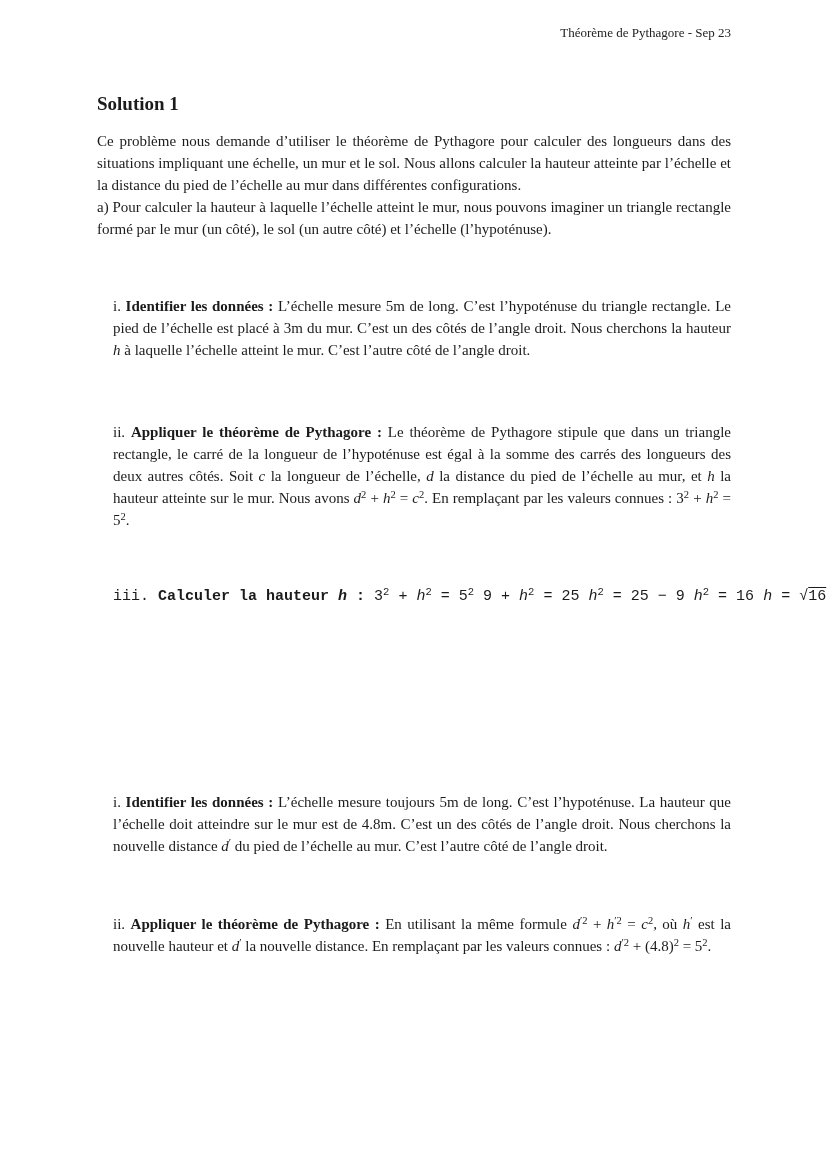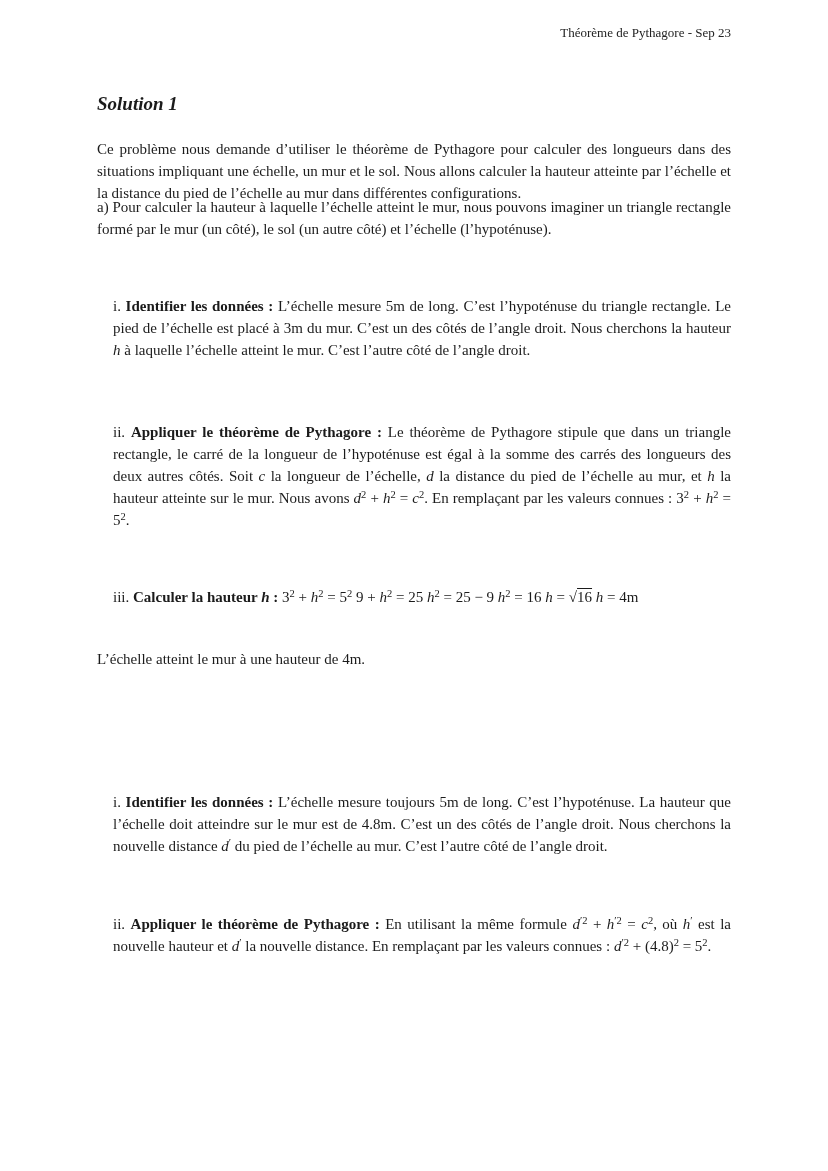--- a/index.html
+++ b/index.html
@@ -33,30 +33,30 @@
     width: 634px;
   }
   .content > .indent {
     left: 16px;
     width: 618px;
   }
   .title {
     font-size: 19px;
     font-weight: bold;
     line-height: 24px;
-    font-style: italic;
   }
   .para {
     font-size: 15px;
     line-height: 22px;
     text-align: justify;
   }
   .nowrap {
     white-space: nowrap;
     text-align: left;
+    font-family: Liberation Mono, monospace;
   }
   .footer {
     position: absolute;
     top: 1091px;
     left: 0;
     width: 100%;
     text-align: center;
     font-size: 16px;
   }
   
@@ -69,31 +69,30 @@
 </style>
 </head>
 <body>
 
 <div class="page">
   <div class="header">Théorème de Pythagore - Sep 23</div>
 
   <div class="content">
     <h1 class="title" style="top:92px">Solution 1</h1>
 
-    <p class="para" style="top:138px">Ce problème nous demande d’utiliser le théorème de Pythagore pour calculer des longueurs dans des situations impliquant une échelle, un mur et le sol. Nous allons calculer la hauteur atteinte par l’échelle et la distance du pied de l’échelle au mur dans différentes configurations.</p>
+    <p class="para" style="top:130px">Ce problème nous demande d’utiliser le théorème de Pythagore pour calculer des longueurs dans des situations impliquant une échelle, un mur et le sol. Nous allons calculer la hauteur atteinte par l’échelle et la distance du pied de l’échelle au mur dans différentes configurations.</p>
 
     <p class="para" style="top:196px">a) Pour calculer la hauteur à laquelle l’échelle atteint le mur, nous pouvons imaginer un triangle rectangle formé par le mur (un côté), le sol (un autre côté) et l’échelle (l’hypoténuse).</p>
 
     <p class="para indent" style="top:295px"><span>i. </span><span class="r-b">Identifier les données : </span><span>L’échelle mesure 5m de long. C’est l’hypoténuse du triangle rectangle. Le pied de l’échelle est placé à 3m du mur. C’est un des côtés de l’angle droit. Nous cherchons la hauteur </span><span class="r-i">h</span><span> à laquelle l’échelle atteint le mur. C’est l’autre côté de l’angle droit.</span></p>
 
     <p class="para indent" style="top:421px"><span>ii. </span><span class="r-b">Appliquer le théorème de Pythagore : </span><span>Le théorème de Pythagore stipule que dans un triangle rectangle, le carré de la longueur de l’hypoténuse est égal à la somme des carrés des longueurs des deux autres côtés. Soit </span><span class="r-i">c</span><span> la longueur de l’échelle, </span><span class="r-i">d</span><span> la distance du pied de l’échelle au mur, et </span><span class="r-i">h</span><span> la hauteur atteinte sur le mur. Nous avons </span><span class="r-i">d</span><span class="r-sup">2</span><span> + </span><span class="r-i">h</span><span class="r-sup">2</span><span> = </span><span class="r-i">c</span><span class="r-sup">2</span><span>. En remplaçant par les valeurs connues : 3</span><span class="r-sup">2</span><span> + </span><span class="r-i">h</span><span class="r-sup">2</span><span> = 5</span><span class="r-sup">2</span><span>.</span></p>
 
     <p class="para indent nowrap" style="top:586px"><span>iii. </span><span class="r-b">Calculer la hauteur </span><span class="r-bi">h</span><span class="r-b"> : </span><span>3</span><span class="r-sup">2</span><span> + </span><span class="r-i">h</span><span class="r-sup">2</span><span> = 5</span><span class="r-sup">2</span><span> 9 + </span><span class="r-i">h</span><span class="r-sup">2</span><span> = 25 </span><span class="r-i">h</span><span class="r-sup">2</span><span> = 25 − 9 </span><span class="r-i">h</span><span class="r-sup">2</span><span> = 16 </span><span class="r-i">h</span><span> = </span><span class="r-rad">√</span><span class="r-ol">16</span><span> </span><span class="r-i">h</span><span> = 4m</span></p>
 
-    <p class="para" style="top:648px">L’échelle atteint le mur à une hauteur de 4m.</p>
 
 
     <p class="para indent" style="top:791px"><span>i. </span><span class="r-b">Identifier les données : </span><span>L’échelle mesure toujours 5m de long. C’est l’hypoténuse. La hauteur que l’échelle doit atteindre sur le mur est de 4.8m. C’est un des côtés de l’angle droit. Nous cherchons la nouvelle distance </span><span class="r-i">d</span><span class="r-sup">′</span><span> du pied de l’échelle au mur. C’est l’autre côté de l’angle droit.</span></p>
 
     <p class="para indent" style="top:913px"><span>ii. </span><span class="r-b">Appliquer le théorème de Pythagore : </span><span>En utilisant la même formule </span><span class="r-i">d</span><span class="r-sup">′2</span><span> + </span><span class="r-i">h</span><span class="r-sup">′2</span><span> = </span><span class="r-i">c</span><span class="r-sup">2</span><span>, où </span><span class="r-i">h</span><span class="r-sup">′</span><span> est la nouvelle hauteur et </span><span class="r-i">d</span><span class="r-sup">′</span><span> la nouvelle distance. En remplaçant par les valeurs connues : </span><span class="r-i">d</span><span class="r-sup">′2</span><span> + (4.8)</span><span class="r-sup">2</span><span> = 5</span><span class="r-sup">2</span><span>.</span></p>
   </div>
 
   <div class="footer">5 / 10</div>
 </div>
 

